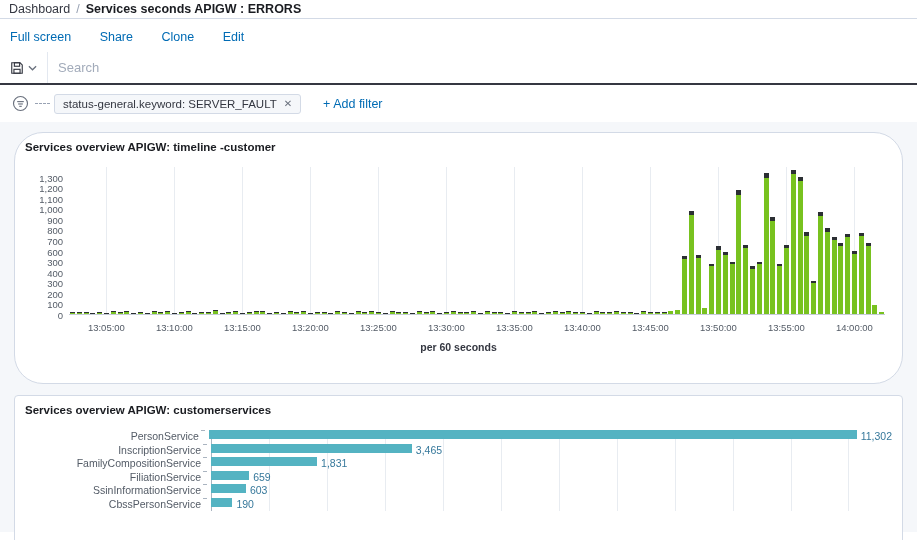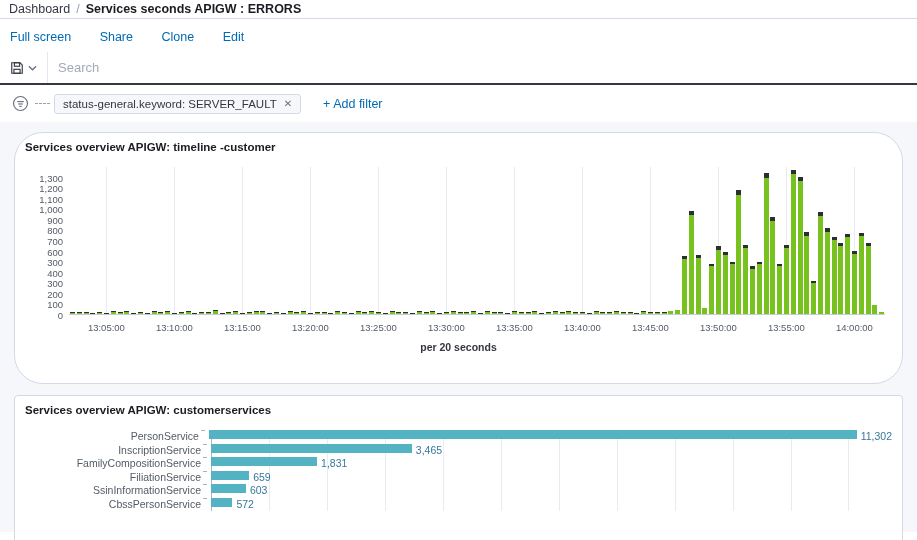--- a/index.html
+++ b/index.html
@@ -392,21 +392,21 @@
           <div class="tl-xlab" style="left: 285.4px; top: 159px;">13:20:00</div>
           <div class="tl-xlab" style="left: 353.4px; top: 159px;">13:25:00</div>
           <div class="tl-xlab" style="left: 421.4px; top: 159px;">13:30:00</div>
           <div class="tl-xlab" style="left: 489.4px; top: 159px;">13:35:00</div>
           <div class="tl-xlab" style="left: 557.4px; top: 159px;">13:40:00</div>
           <div class="tl-xlab" style="left: 625.4px; top: 159px;">13:45:00</div>
           <div class="tl-xlab" style="left: 693.4px; top: 159px;">13:50:00</div>
           <div class="tl-xlab" style="left: 761.4px; top: 159px;">13:55:00</div>
           <div class="tl-xlab" style="left: 829.4px; top: 159px;">14:00:00</div>
         </div>
-      <div class="tl-caption">per 20 seconds</div>
+      <div class="tl-caption">per 60 seconds</div>
     </section>
 
     <section class="panel panel-services">
       <h3>Services overview APIGW: customerservices</h3>
       <div class="sv-chart" id="services-chart">
           <div class="sv-gridwrap">
             <div class="sv-grid" style="left: 57.9543px;"></div>
             <div class="sv-grid" style="left: 115.909px;"></div>
             <div class="sv-grid" style="left: 173.863px;"></div>
             <div class="sv-grid" style="left: 231.817px;"></div>
@@ -446,19 +446,19 @@
           <div class="sv-row">
             <div class="sv-label">SsinInformationService</div>
             <div class="sv-tick"></div>
             <div class="sv-bar" style="width: 34.9px; background: rgb(84, 179, 194);"></div>
             <div class="sv-val" style="color: rgb(54, 120, 155);">603</div>
           </div>
           <div class="sv-row">
             <div class="sv-label">CbssPersonService</div>
             <div class="sv-tick"></div>
             <div class="sv-bar" style="width: 21.4px; background: rgb(84, 179, 194);"></div>
-            <div class="sv-val" style="color: rgb(54, 120, 155);">572</div>
+            <div class="sv-val" style="color: rgb(54, 120, 155);">190</div>
           </div>
         </div>
     </section>
 
   </main>
 </div>
 
 </body></html>

